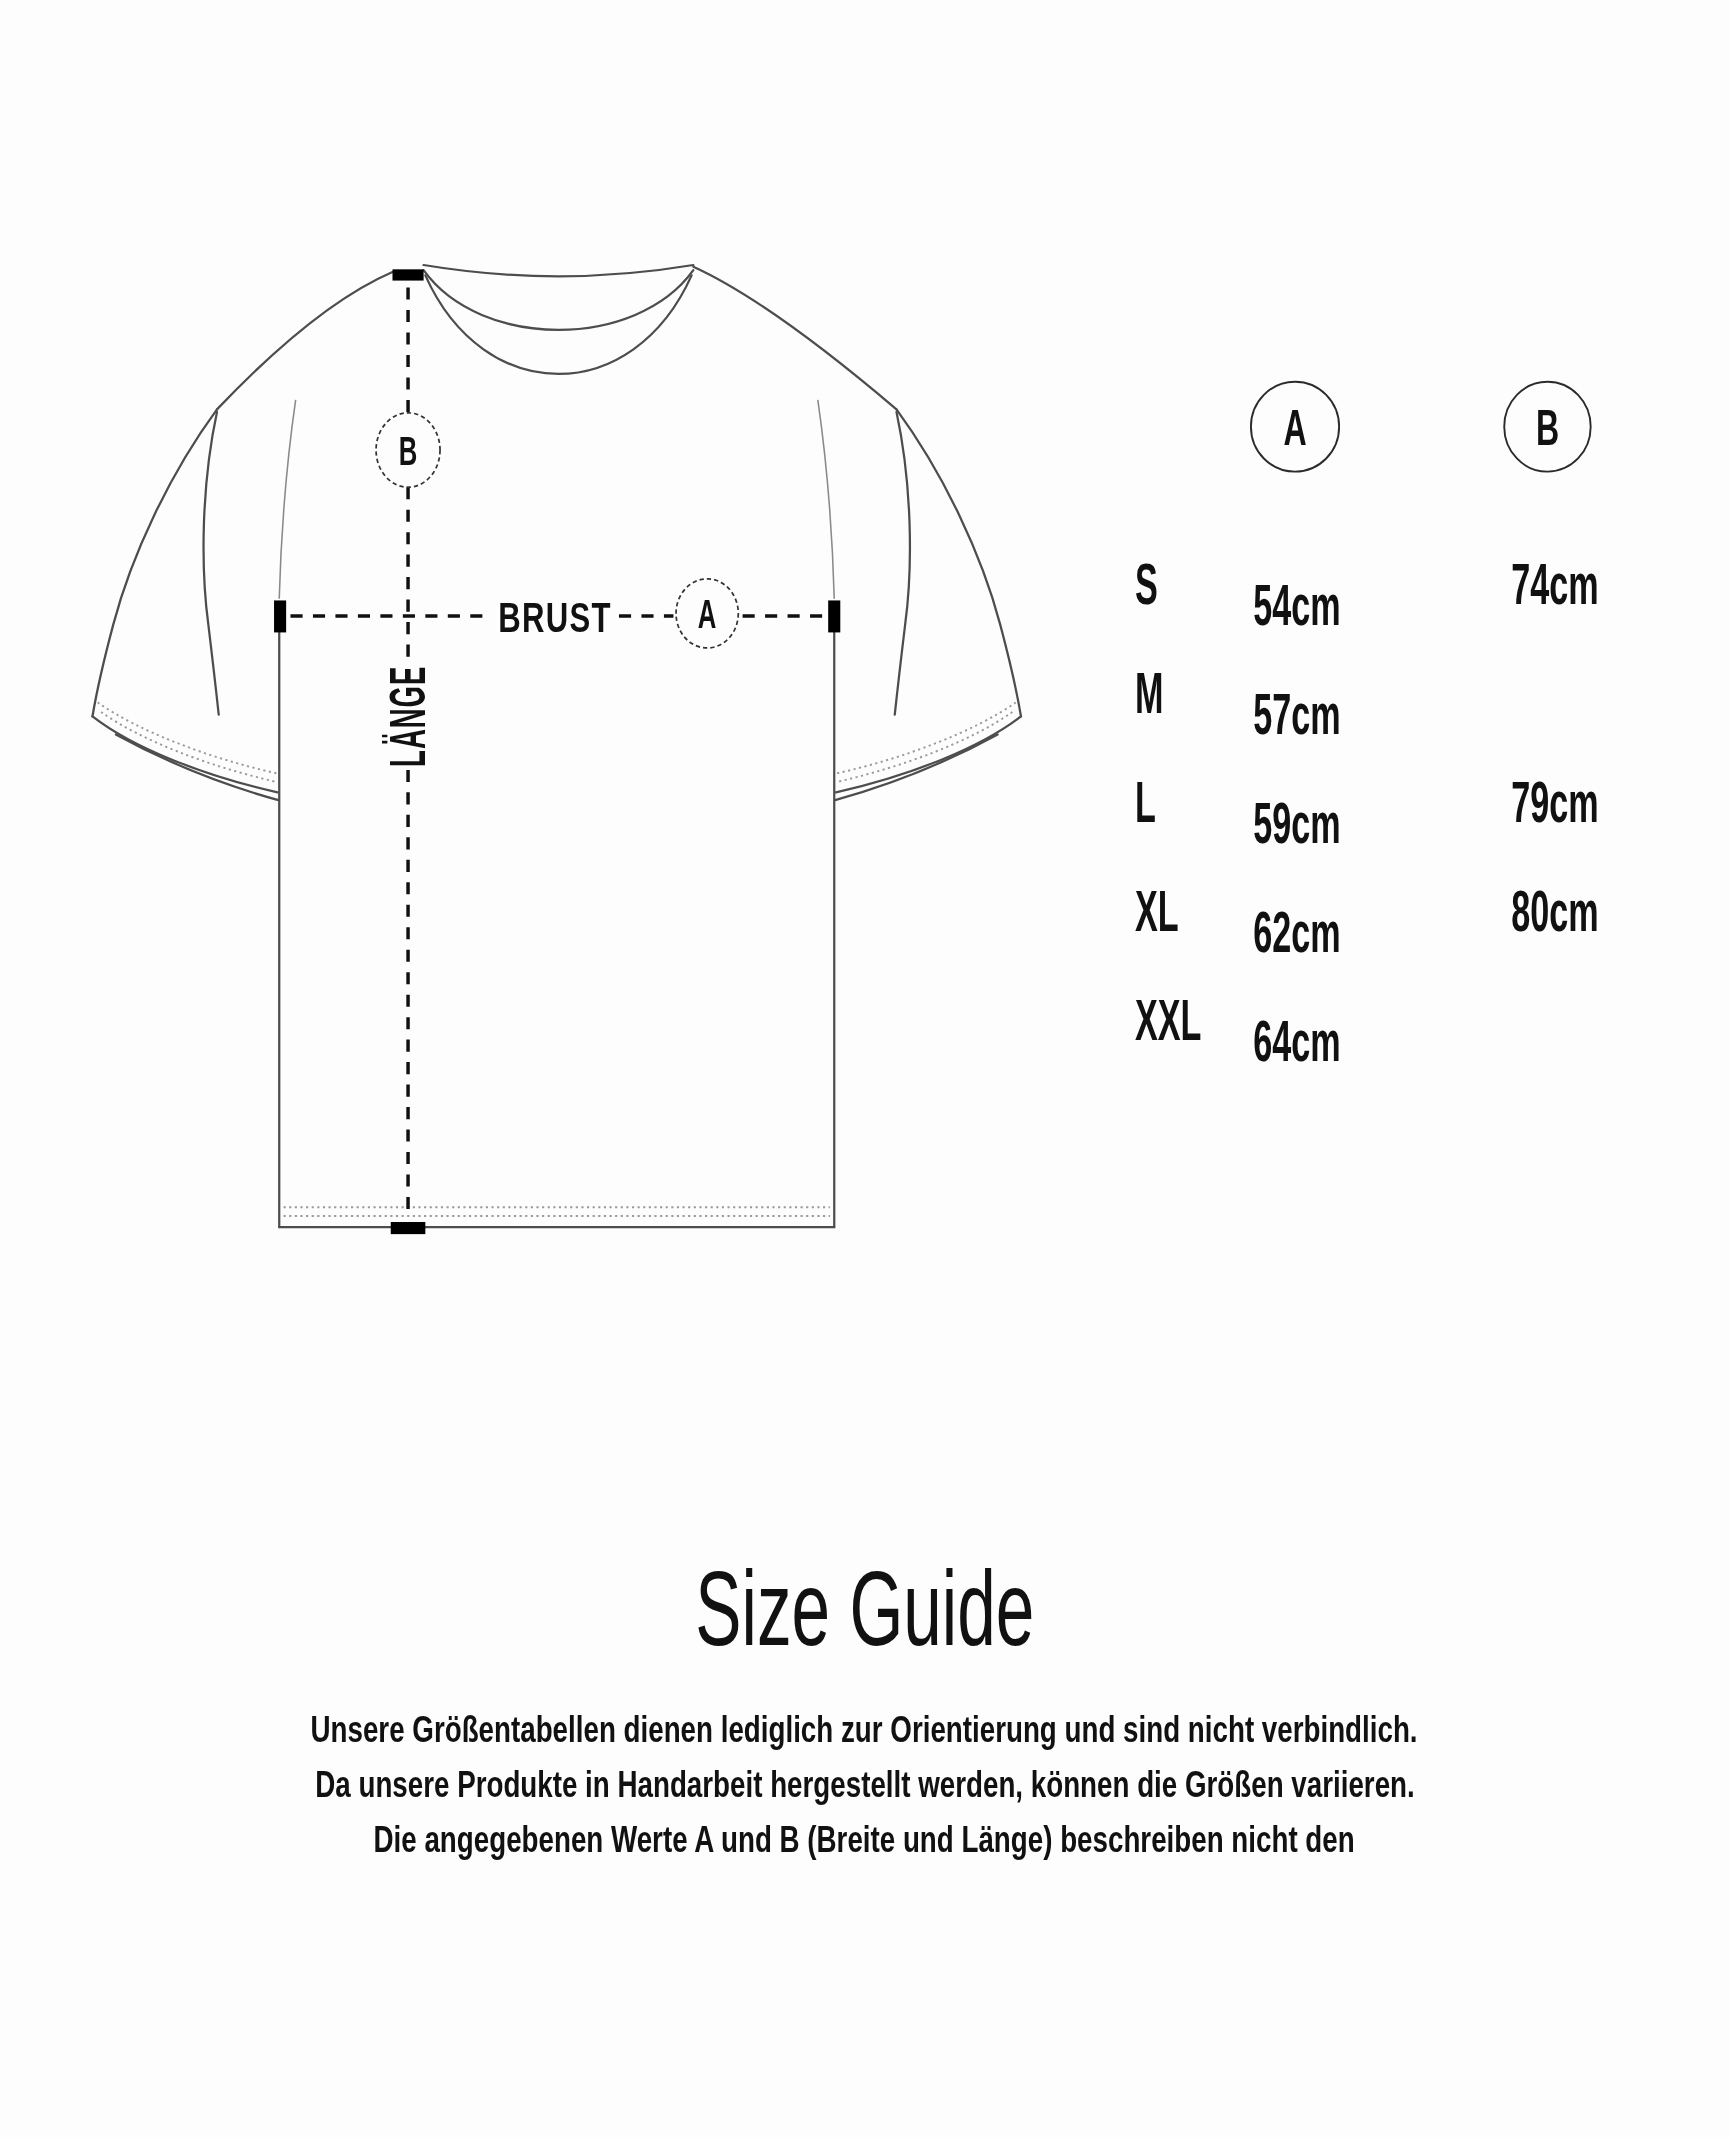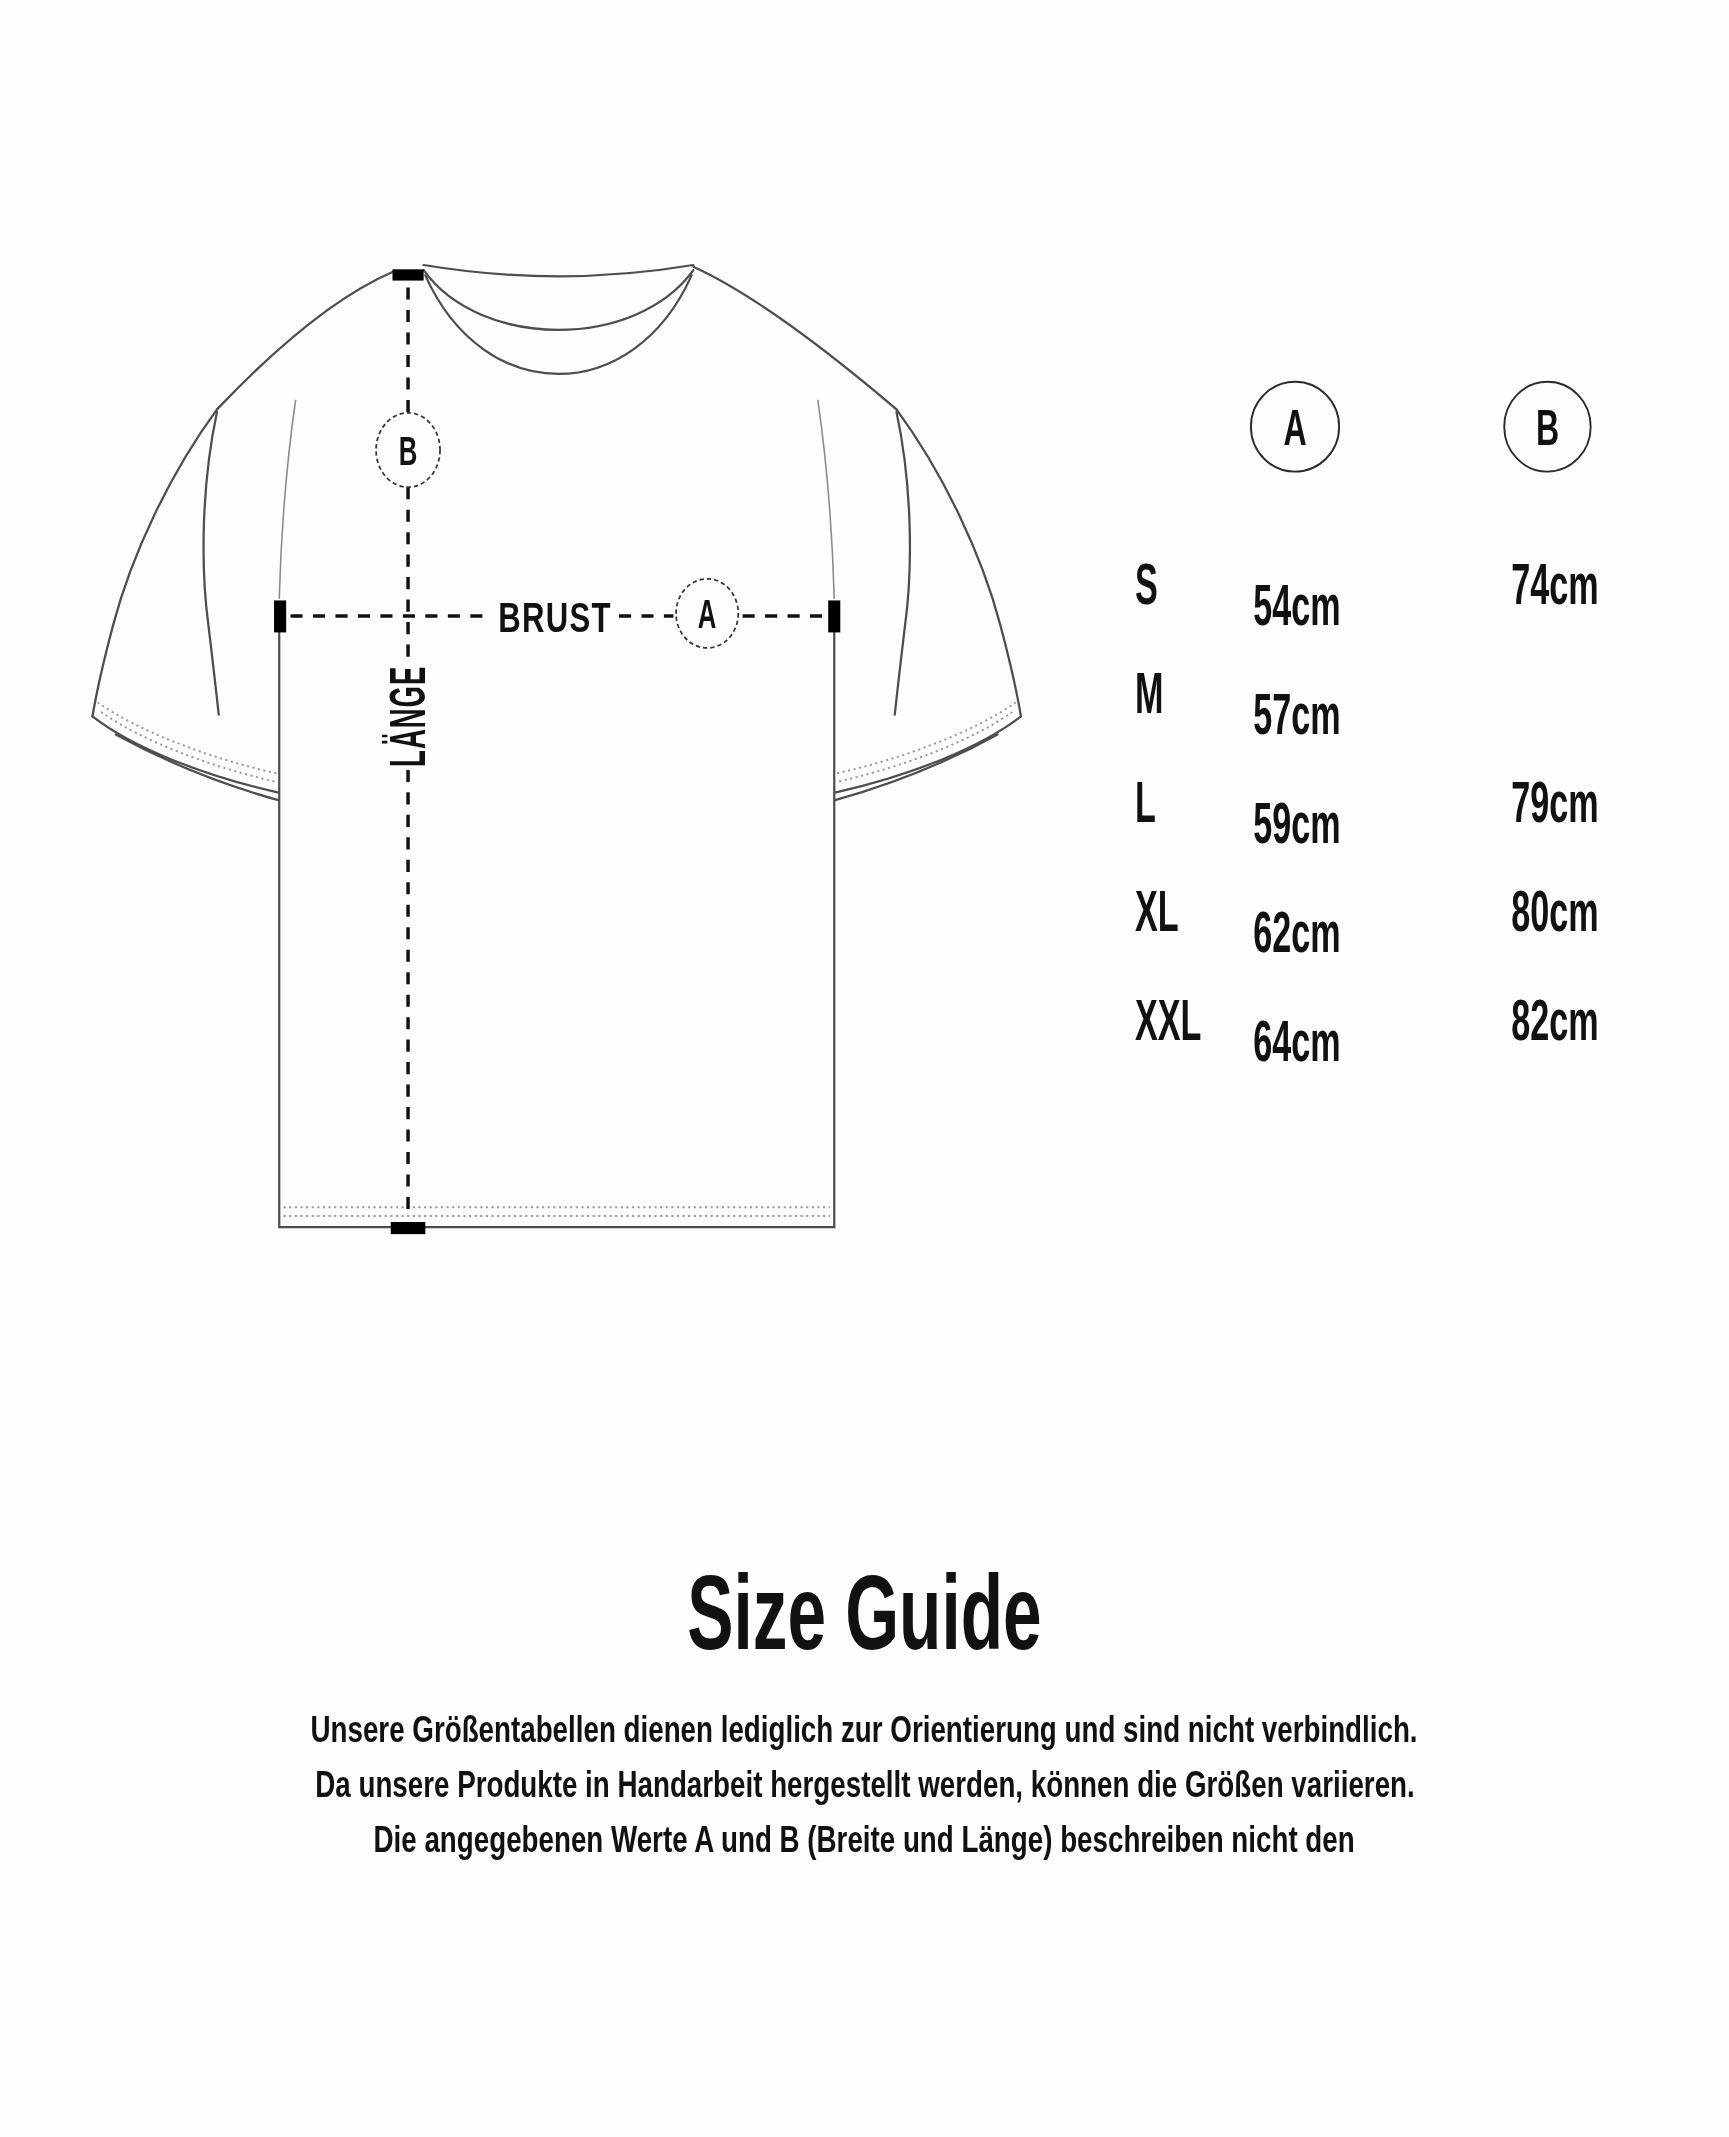--- a/index.html
+++ b/index.html
@@ -31,22 +31,22 @@
     transform:scaleX(0.60);
   }
   .size-cell   { left:28px;  width:147px; justify-content:flex-start; }
   .size-cell .cond { transform-origin:left center; }
   .a-cell      { left:112px; width:156px; justify-content:center;align-items:flex-end; }
   .b-cell      { left:365px; width:156px; justify-content:flex-end; }
 
   
   .footer-title {
     position:absolute; left:0; top:1557px; width:1729px; height:112px;
-    display:flex; align-items:center; justify-content:center;
-    font-weight:bold; font-size:105px;
+    display:flex; align-items:flex-end; justify-content:center;
+    font-weight:normal; font-size:105px;
     white-space:nowrap;
   }
   .footer-title .cond { display:inline-block; transform:scaleX(0.66); }
   .disclaimer {
     position:absolute; left:0; top:1702px; width:1729px;
     text-align:center;
   }
   .disclaimer-line {
     height:55px; line-height:55px;
     font-weight:bold; font-size:37px;
@@ -178,23 +178,20 @@
         <span class="cond">80cm</span>
       </div>
   </div>
   <div class="size-row" style="top:436px;">
     <div class="cell size-cell">
         <span class="cond">XXL</span>
       </div>
     <div class="cell a-cell">
         <span class="cond">64cm</span>
       </div>
-    <div class="cell b-cell">
-        <span class="cond">82cm</span>
-      </div>
   </div>
 </div>
 
 <div class="footer-title">
   <span class="cond">Size Guide</span>
 </div>
 
 <div class="disclaimer">
   <div class="disclaimer-line"><span class="cond">Unsere Größentabellen dienen lediglich zur Orientierung und sind nicht verbindlich.</span></div>
   <div class="disclaimer-line"><span class="cond">Da unsere Produkte in Handarbeit hergestellt werden, können die Größen variieren.</span></div>

